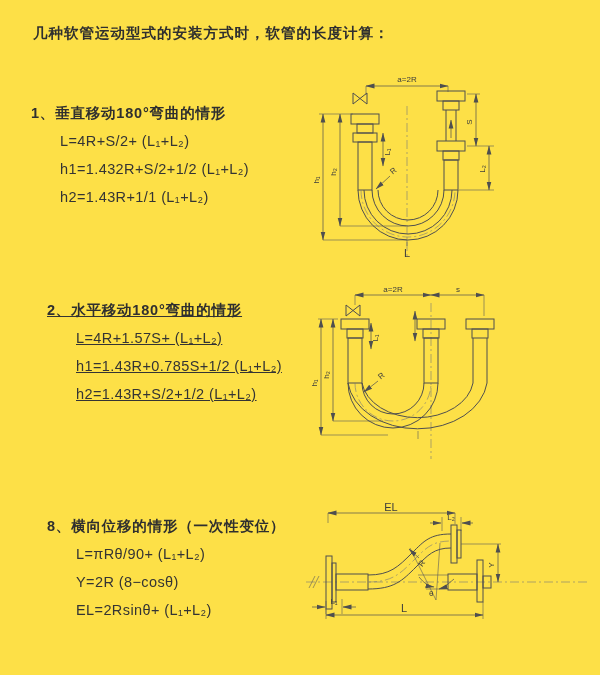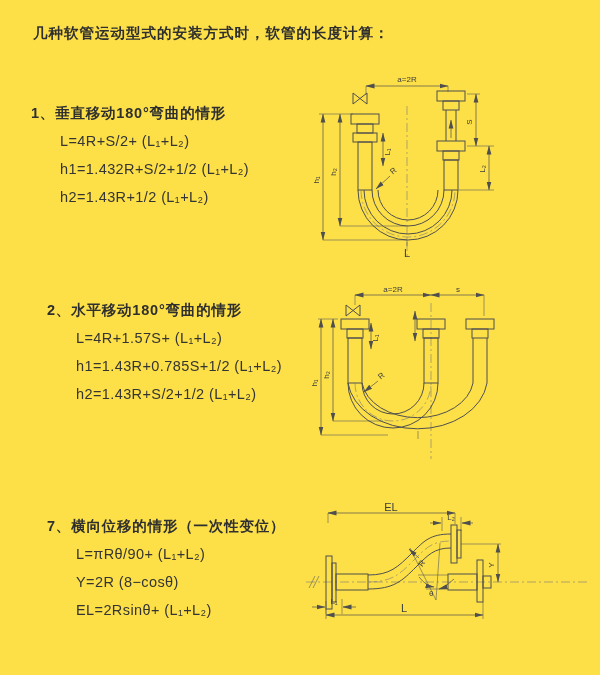--- a/index.html
+++ b/index.html
@@ -9,53 +9,53 @@
   }
   .page{position:absolute;inset:0;background:#fde047;}
   .title{
     position:absolute;left:33px;top:24px;font-size:14.5px;font-weight:bold;
     letter-spacing:1px;color:#2f2f2f;white-space:nowrap;
   }
   .sec{position:absolute;white-space:nowrap;}
   .sec-heading{font-size:14.5px;font-weight:bold;color:#2f2f2f;letter-spacing:0.8px;margin-bottom:10px;}
   .formula{margin-left:29px;margin-bottom:12px;font-size:14.5px;letter-spacing:0.4px;color:#343434;}
   #sec1{left:31px;top:104px;}
-  #sec2{left:47px;top:301px;}
+  #sec2{left:47px;top:301px;text-decoration:underline;}
   #sec3{left:47px;top:517px;}
   svg.diag{position:absolute;}
   svg .ln{stroke:#4f4f4f;stroke-width:1;fill:none;}
   svg .thin{stroke:#5a5a5a;stroke-width:0.6;fill:none;}
   svg .dim{stroke:#4f4f4f;stroke-width:0.7;fill:none;}
   svg .cl{stroke:#787878;stroke-width:0.6;fill:none;stroke-dasharray:9 3 2 3;}
   svg text{fill:#3c3c3c;font-family:"Liberation Sans","DejaVu Sans",sans-serif;font-size:8px;}
   svg text.big{font-size:11px;}
 </style>
 </head>
 <body>
 
 <div class="page">
 
   <div class="title">几种软管运动型式的安装方式时，软管的长度计算：</div>
 
   <div class="sec" id="sec1">
     <div class="sec-heading">1、垂直移动180°弯曲的情形</div>
     <div class="formula">L=4R+S/2+ (L₁+L₂)</div>
     <div class="formula">h1=1.432R+S/2+1/2 (L₁+L₂)</div>
-    <div class="formula">h2=1.43R+1/2 (L₁+L₂)</div>
+    <div class="formula">h2=1.43R+1/1 (L₁+L₂)</div>
   </div>
 
   <div class="sec" id="sec2">
     <div class="sec-heading">2、水平移动180°弯曲的情形</div>
     <div class="formula">L=4R+1.57S+ (L₁+L₂)</div>
     <div class="formula">h1=1.43R+0.785S+1/2 (L₁+L₂)</div>
     <div class="formula">h2=1.43R+S/2+1/2 (L₁+L₂)</div>
   </div>
 
   <div class="sec" id="sec3">
-    <div class="sec-heading">7、横向位移的情形（一次性变位）</div>
+    <div class="sec-heading">8、横向位移的情形（一次性变位）</div>
     <div class="formula">L=πRθ/90+ (L₁+L₂)</div>
     <div class="formula">Y=2R (8−cosθ)</div>
     <div class="formula">EL=2Rsinθ+ (L₁+L₂)</div>
   </div>
 
   <svg class="diag" style="left:308px;top:68px" width="290" height="194" viewBox="0 0 290 194">
     <defs>
       <marker id="ar1" markerWidth="9" markerHeight="7" refX="8.5" refY="3" orient="auto-start-reverse" markerUnits="userSpaceOnUse">
         <path d="M0,0.6 L9,3 L0,5.4 z" fill="#4f4f4f"></path>
       </marker>

